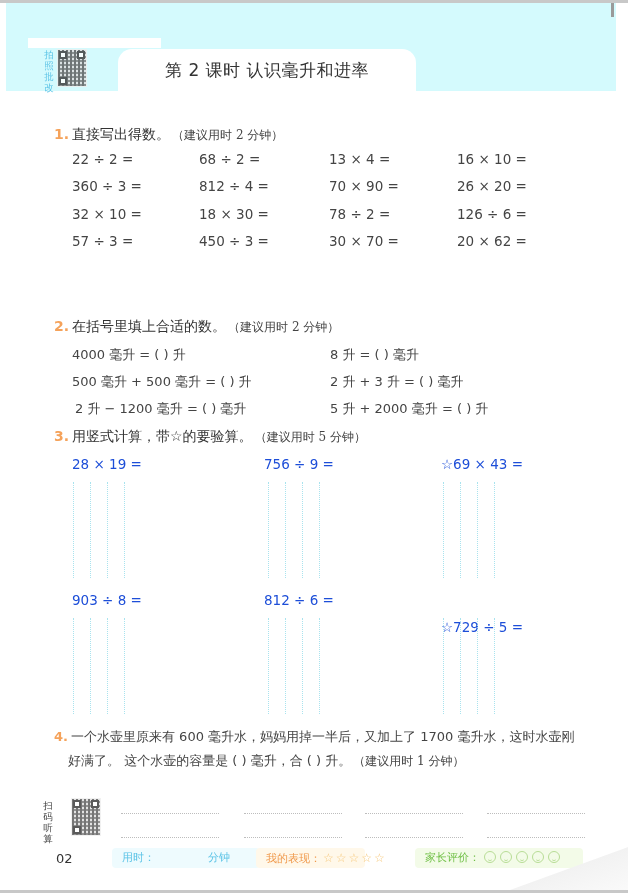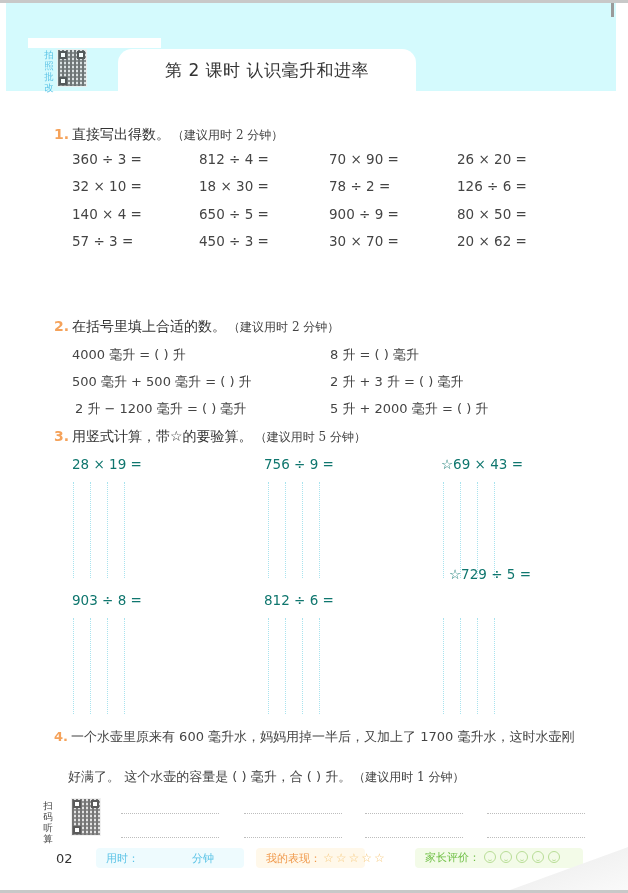--- a/index.html
+++ b/index.html
@@ -27,31 +27,31 @@
   .q-head { position: absolute; left: 54px; font-size: 14px; color: #333; white-space: nowrap; }
   .q-num { color: #f5a25a; font-weight: bold; margin-right: 3px; }
   .q-hint { font-family: "DejaVu Serif", serif; font-size: 12px; color: #444; margin-left: 2px; }
 
   .calc-grid { position: absolute; left: 72px; top: 151px; width: 540px; }
   .calc-row { position: relative; height: 27.3px; }
   .calc-cell { position: absolute; top: 0; font-size: 13.5px; color: #444; white-space: nowrap; }
 
   .fill-item { position: absolute; font-size: 13px; color: #444; white-space: nowrap; }
 
-  .vert-problem { position: absolute; font-size: 13.5px; color: #0f766e; white-space: nowrap; }
+  .vert-problem { position: absolute; font-size: 13.5px; color: #1d4ed8; white-space: nowrap; }
   .work-lines { position: absolute; width: 60px; height: 96px; }
   .work-lines span { position: absolute; top: 0; width: 0; height: 100%; border-left: 1px dotted #a9e3ee; }
 
   .q4-text { position: absolute; left: 54px; font-size: 13px; color: #444; white-space: nowrap; }
 
   .dot-line { position: absolute; height: 0; border-top: 1px dotted #bdbdbd; width: 98px; }
 
   .page-num { position: absolute; left: 56px; top: 851px; font-size: 13px; color: #333; }
   .pill { position: absolute; top: 848px; height: 20px; border-radius: 4px; font-size: 11px; line-height: 20px; padding-left: 10px; white-space: nowrap; }
-  .pill-time { left: 96px; width: 148px; background: #eefbfe; color: #5bc3e6; font-family: Liberation Serif, serif; }
+  .pill-time { left: 112px; width: 148px; background: #eefbfe; color: #5bc3e6; }
   .pill-time .unit { position: absolute; left: 96px; }
   .pill-perf { left: 256px; width: 109px; background: #fff8ea; color: #f0984a; }
   .pill-perf .star { color: #f6c97e; margin-left: 2px; font-size: 12px; }
   .pill-parent { left: 415px; width: 168px; background: #f3fbe8; color: #6fbf45; }
   .pill-parent .face { display: inline-block; width: 12px; height: 12px; border: 1px solid #b8dd96; border-radius: 50%; margin-left: 4px; vertical-align: -2px; position: relative; }
   .pill-parent .face::after { content: ""; position: absolute; left: 3px; top: 6px; width: 4px; height: 2px; border-bottom: 1px solid #b8dd96; border-radius: 0 0 3px 3px; }
 
   .bottom-edge { position: absolute; left: 0; top: 890px; width: 628px; height: 3px; background: #c8c8c8; }
   .page-curl { position: absolute; right: 0; top: 836px; width: 120px; height: 55px; background: linear-gradient(160deg, transparent 55%, #f2f2f2 56%, #fafafa 100%); }
 </style>
@@ -76,36 +76,36 @@
   <div class="finder" style="right:1px;top:1px;"></div>
   <div class="finder" style="left:1px;bottom:1px;"></div>
 </div>
 
 <div class="q-head" style="top:126px;">
   <span class="q-num">1.</span><span>直接写出得数。</span><span class="q-hint">（建议用时 2 分钟）</span>
 </div>
 
 <div class="calc-grid">
   <div class="calc-row">
+    <span class="calc-cell" style="left:0">22 ÷ 2 =</span>
+    <span class="calc-cell" style="left:127px">68 ÷ 2 =</span>
+    <span class="calc-cell" style="left:257px">13 × 4 =</span>
+    <span class="calc-cell" style="left:385px">16 × 10 =</span>
+  </div>
+  <div class="calc-row">
     <span class="calc-cell" style="left:0">360 ÷ 3 =</span>
     <span class="calc-cell" style="left:127px">812 ÷ 4 =</span>
     <span class="calc-cell" style="left:257px">70 × 90 =</span>
     <span class="calc-cell" style="left:385px">26 × 20 =</span>
   </div>
   <div class="calc-row">
     <span class="calc-cell" style="left:0">32 × 10 =</span>
     <span class="calc-cell" style="left:127px">18 × 30 =</span>
     <span class="calc-cell" style="left:257px">78 ÷ 2 =</span>
     <span class="calc-cell" style="left:385px">126 ÷ 6 =</span>
-  </div>
-  <div class="calc-row">
-    <span class="calc-cell" style="left:0">140 × 4 =</span>
-    <span class="calc-cell" style="left:127px">650 ÷ 5 =</span>
-    <span class="calc-cell" style="left:257px">900 ÷ 9 =</span>
-    <span class="calc-cell" style="left:385px">80 × 50 =</span>
   </div>
   <div class="calc-row">
     <span class="calc-cell" style="left:0">57 ÷ 3 =</span>
     <span class="calc-cell" style="left:127px">450 ÷ 3 =</span>
     <span class="calc-cell" style="left:257px">30 × 70 =</span>
     <span class="calc-cell" style="left:385px">20 × 62 =</span>
   </div>
 </div>
 
 <div class="q-head" style="top:318px;">
@@ -140,21 +140,21 @@
 </div>
 <div class="work-lines" style="left:443px;top:482px;">
   <span style="left:0"></span>
     <span style="left:17px"></span>
     <span style="left:34px"></span>
     <span style="left:51px"></span>
 </div>
 
 <div class="vert-problem" style="left:72px;top:592px;">903 ÷ 8 =</div>
 <div class="vert-problem" style="left:264px;top:592px;">812 ÷ 6 =</div>
-<div class="vert-problem" style="left:441px;top:566px;margin-left:8px;">☆729 ÷ 5 =</div>
+<div class="vert-problem" style="left:441px;top:619px;">☆729 ÷ 5 =</div>
 
 <div class="work-lines" style="left:73px;top:618px;">
   <span style="left:0"></span>
     <span style="left:17px"></span>
     <span style="left:34px"></span>
     <span style="left:51px"></span>
 </div>
 <div class="work-lines" style="left:253px;top:618px;">
   <span style="left:15px"></span>
     <span style="left:32px"></span>
@@ -164,21 +164,21 @@
 <div class="work-lines" style="left:443px;top:618px;">
   <span style="left:0"></span>
     <span style="left:17px"></span>
     <span style="left:34px"></span>
     <span style="left:51px"></span>
 </div>
 
 <div class="q4-text" style="top:728px;">
   <span class="q-num">4.</span><span>一个水壶里原来有 600 毫升水，妈妈用掉一半后，又加上了 1700 毫升水，这时水壶刚</span>
 </div>
-<div class="q4-text" style="left:68px;top:768px;">
+<div class="q4-text" style="left:68px;top:752px;">
   <span>好满了。 这个水壶的容量是 (        ) 毫升，合 (        ) 升。</span><span class="q-hint">（建议用时 1 分钟）</span>
 </div>
 
 <div class="qr-label-v qr-bottom-label">
   <div>扫</div>
   <div>码</div>
   <div>听</div>
   <div>算</div>
 </div>
 <div class="qr qr-bottom">

